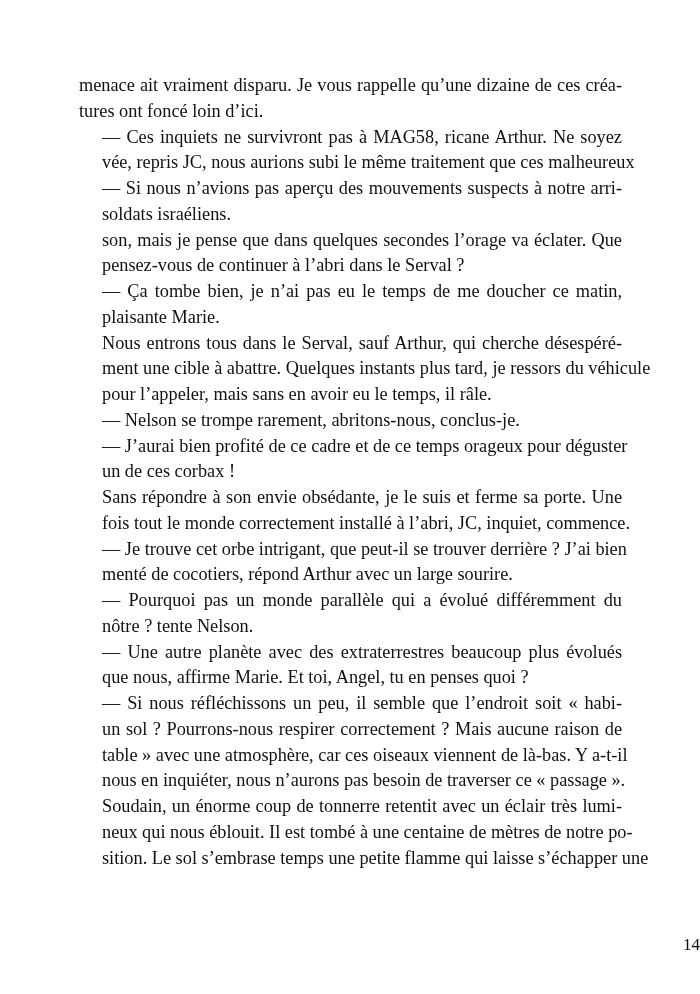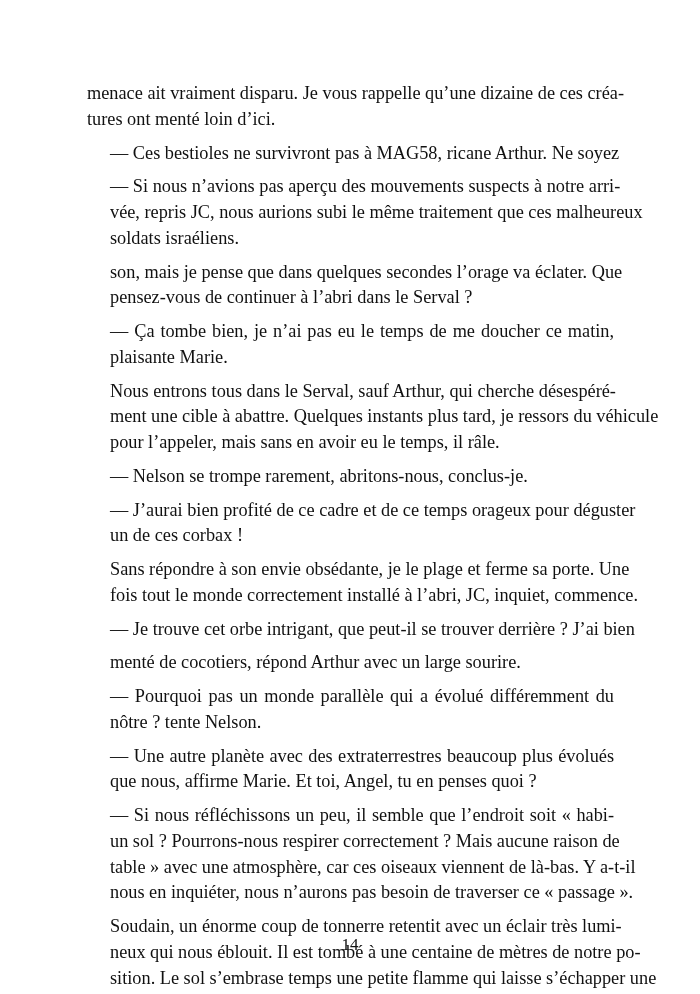--- a/index.html
+++ b/index.html
@@ -9,48 +9,48 @@
     left: 79px;
     top: 73px;
     width: 543px;
     font-family: "Liberation Serif", "DejaVu Serif", serif;
     font-size: 18.3px;
     line-height: 25.75px;
     color: #111111;
     text-align: justify;
     hyphens: manual;
   }
-  .page p { margin: 8px; text-indent: 23px; }
+  .page p { margin: 0; text-indent: 23px; }
   .page p.noindent { text-indent: 0; }
   .line { display: block; text-align: justify; text-align-last: justify; white-space: nowrap; }
   .line.last { text-align-last: left; }
   .folio {
     position: absolute;
     left: 0; width: 700px;
     top: 935px;
-    text-align: center;
+    text-align: right;
     font-family: "Liberation Serif", "DejaVu Serif", serif;
     font-size: 17px;
     color: #111111;
   }
 </style>
 </head>
 <body>
 
 <div class="page">
   <p class="noindent">
     <span class="line">menace ait vraiment disparu. Je vous rappelle qu’une dizaine de ces créa-</span>
-    <span class="line last">tures ont menté loin d’ici.</span>
+    <span class="line last">tures ont foncé loin d’ici.</span>
   </p>
   <p>
-    <span class="line">— Ces bestioles ne survivront pas à MAG58, ricane Arthur. Ne soyez</span>
+    <span class="line">— Ces inquiets ne survivront pas à MAG58, ricane Arthur. Ne soyez</span>
   </p>
   <p>
+    <span class="line">vée, repris JC, nous aurions subi le même traitement que ces malheureux</span>
     <span class="line">— Si nous n’avions pas aperçu des mouvements suspects à notre arri-</span>
-    <span class="line">vée, repris JC, nous aurions subi le même traitement que ces malheureux</span>
     <span class="line last">soldats israéliens.</span>
   </p>
   <p>
     <span class="line">son, mais je pense que dans quelques secondes l’orage va éclater. Que</span>
     <span class="line last">pensez-vous de continuer à l’abri dans le Serval ?</span>
   </p>
   <p>
     <span class="line">— Ça tombe bien, je n’ai pas eu le temps de me doucher ce matin,</span>
     <span class="line last">plaisante Marie.</span>
   </p>
@@ -60,21 +60,21 @@
     <span class="line last">pour l’appeler, mais sans en avoir eu le temps, il râle.</span>
   </p>
   <p>
     <span class="line last">— Nelson se trompe rarement, abritons-nous, conclus-je.</span>
   </p>
   <p>
     <span class="line">— J’aurai bien profité de ce cadre et de ce temps orageux pour déguster</span>
     <span class="line last">un de ces corbax !</span>
   </p>
   <p>
-    <span class="line">Sans répondre à son envie obsédante, je le plage et ferme sa porte. Une</span>
+    <span class="line">Sans répondre à son envie obsédante, je le suis et ferme sa porte. Une</span>
     <span class="line last">fois tout le monde correctement installé à l’abri, JC, inquiet, commence.</span>
   </p>
   <p>
     <span class="line">— Je trouve cet orbe intrigant, que peut-il se trouver derrière ? J’ai bien</span>
   </p>
   <p>
     <span class="line last">menté de cocotiers, répond Arthur avec un large sourire.</span>
   </p>
   <p>
     <span class="line">— Pourquoi pas un monde parallèle qui a évolué différemment du</span>

